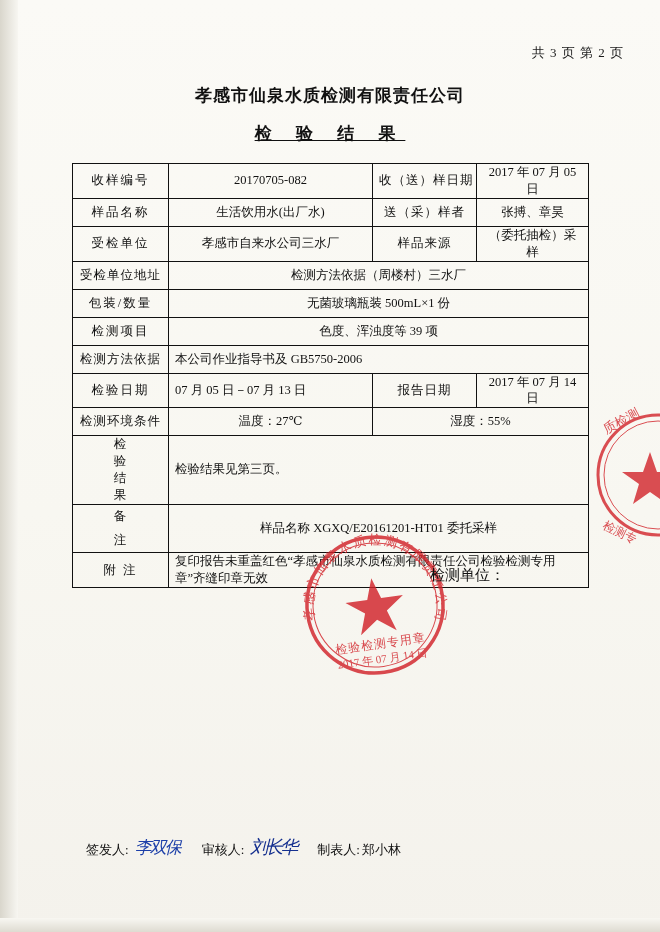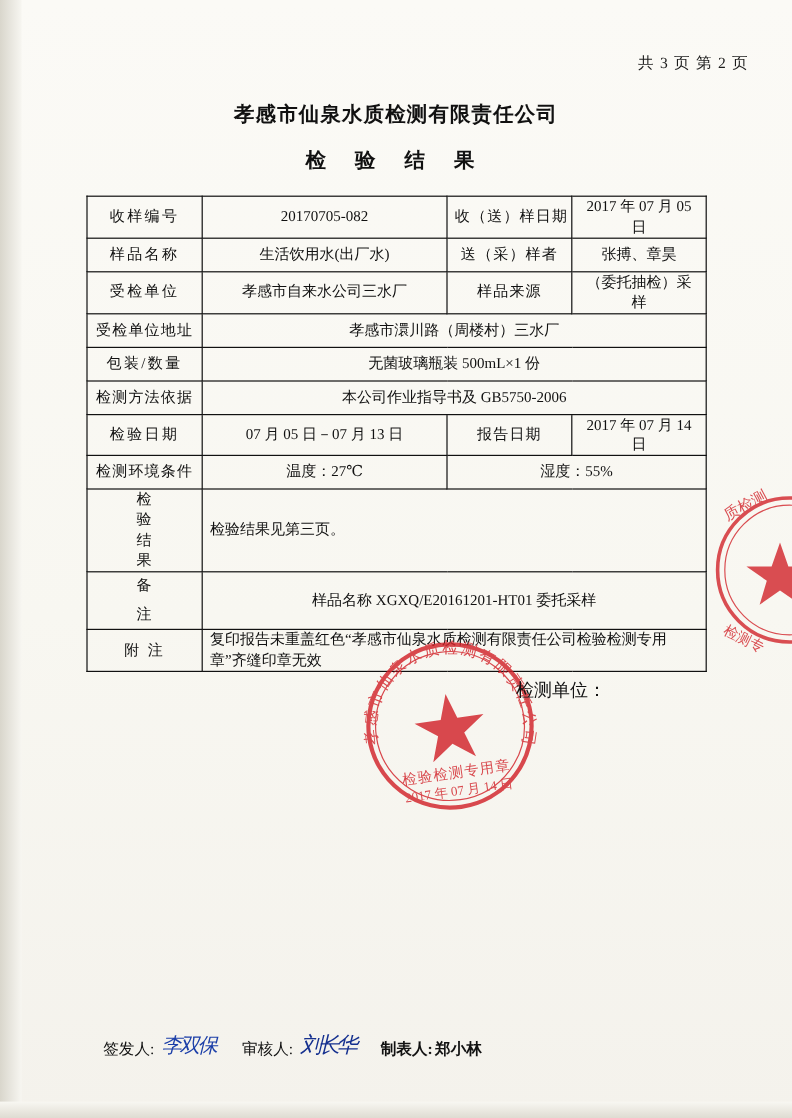--- a/index.html
+++ b/index.html
@@ -42,20 +42,21 @@
   .subtitle {
     position: absolute;
     top: 122px;
     left: 0;
     right: 0;
     text-align: center;
     font-size: 17px;
     font-weight: bold;
     letter-spacing: 10px;
     color: #111;
+    text-decoration: underline;
   }
   table.report {
     position: absolute;
     top: 163px;
     left: 72px;
     width: 516px;
     border-collapse: collapse;
     table-layout: fixed;
   }
   table.report td {
@@ -73,21 +74,21 @@
     white-space: nowrap;
   }
   td.lbl-wide {
     text-align: center;
     letter-spacing: 1px;
   }
   td.val {
     text-align: center;
   }
   td.val-left {
-    text-align: center;
+    text-align: left;
     padding-left: 12px;
   }
   td.mid-lbl {
     text-align: center;
     letter-spacing: 1px;
     width: 104px;
     white-space: nowrap;
   }
   .vert-lbl {
     text-align: center;
@@ -119,21 +120,20 @@
   }
   .footer {
     position: absolute;
     top: 835px;
     left: 86px;
     right: 60px;
     font-size: 13px;
     display: flex;
     gap: 18px;
     align-items: flex-end;
-    margin-top: 24px;
   }
   .footer .fld {
     display: flex;
     align-items: flex-end;
     gap: 2px;
   }
   .sig {
     font-family: "Liberation Serif", serif;
     font-style: italic;
     color: #1b3ea8;
@@ -144,21 +144,20 @@
     padding: 0 4px;
   }
   .sig2 {
     color: #15308f;
     font-size: 18px;
     transform: rotate(-9deg) skewX(-12px);
     letter-spacing: -3px;
   }
   .maker {
     font-size: 13px;
-    font-weight: bold;
   }
   
   .seal {
     position: absolute;
     left: 300px;
     top: 530px;
     width: 150px;
     height: 150px;
     pointer-events: none;
     opacity: .82;
@@ -219,25 +218,29 @@
         <td class="val">张搏、章昊</td>
       </tr>
       <tr>
         <td class="lbl">受检单位</td>
         <td class="val">孝感市自来水公司三水厂</td>
         <td class="mid-lbl">样品来源</td>
         <td class="val">（委托抽检）采样</td>
       </tr>
       <tr>
         <td class="lbl-wide">受检单位地址</td>
-        <td class="val" colspan="3">孝感市澴川路（周楼村）三水厂</td>
+        <td class="val" colspan="3">检测方法依据（周楼村）三水厂</td>
       </tr>
       <tr>
         <td class="lbl">包装/数量</td>
         <td class="val" colspan="3">无菌玻璃瓶装 500mL×1 份</td>
+      </tr>
+      <tr>
+        <td class="lbl">检测项目</td>
+        <td class="val" colspan="3">色度、浑浊度等 39 项</td>
       </tr>
       <tr>
         <td class="lbl-wide">检测方法依据</td>
         <td class="val-left" colspan="3">本公司作业指导书及 GB5750-2006</td>
       </tr>
       <tr>
         <td class="lbl">检验日期</td>
         <td class="val-left">07 月 05 日－07 月 13 日</td>
         <td class="mid-lbl">报告日期</td>
         <td class="val">2017 年 07 月 14 日</td>

